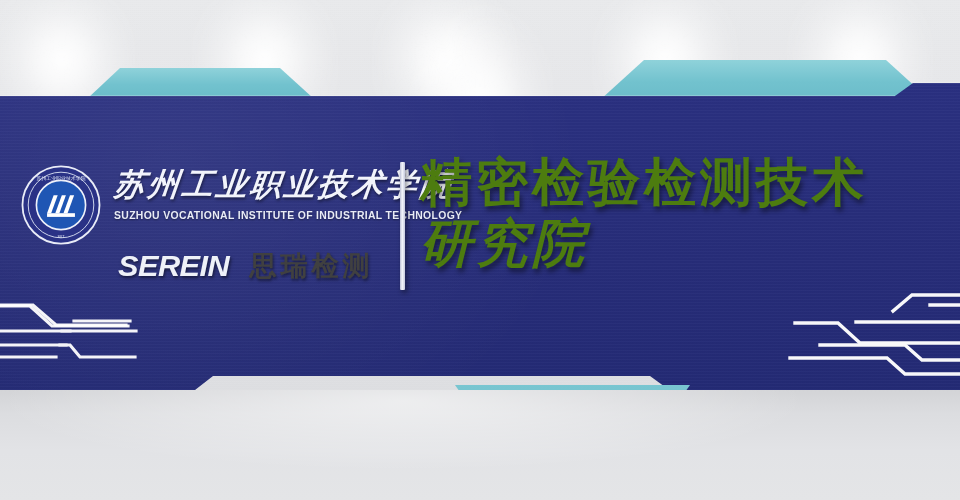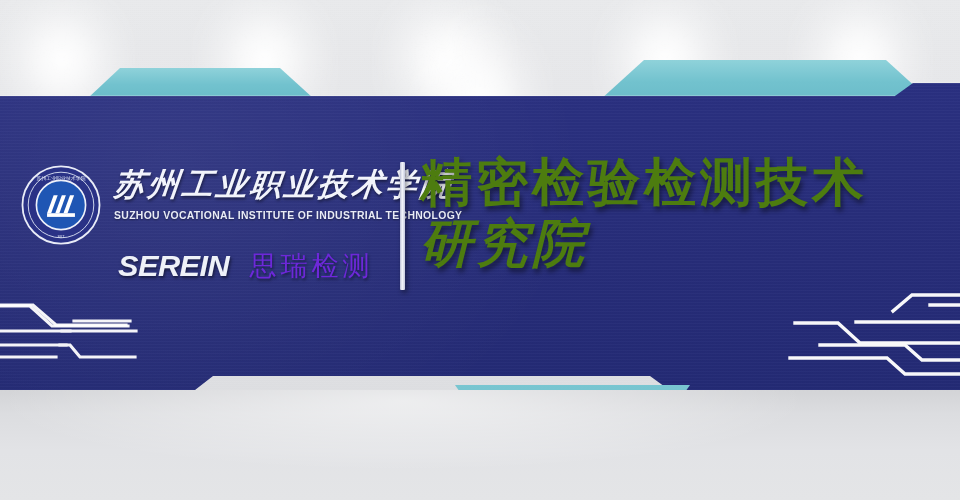--- a/index.html
+++ b/index.html
@@ -133,22 +133,22 @@
     font-family:"Liberation Sans","DejaVu Sans",sans-serif;
     font-weight:700;font-style:italic;
     font-size:29px;letter-spacing:-.5px;
     color:#eef1f8;
     text-shadow:1px 2px 3px rgba(0,0,0,.5);
     transform:scaleX(1.06);transform-origin:left center;
   }
   .brand-cn{
     display:inline-block;vertical-align:middle;
     margin-left:22px;
-    font-size:27px;font-weight:400;letter-spacing:4px;
-    color:#6d28d9;
+    font-size:27px;font-weight:700;letter-spacing:4px;
+    color:#404040;
     text-shadow:1px 2px 3px rgba(0,0,0,.45);
   }
 
   
   .divider{
     position:absolute;left:400px;top:162px;width:5px;height:128px;
     background:linear-gradient(90deg,#b9bdd4 0%,#f4f6fb 45%,#c6cadd 100%);
     box-shadow:2px 3px 5px rgba(0,0,0,.42);
     border-radius:1px;
   }

